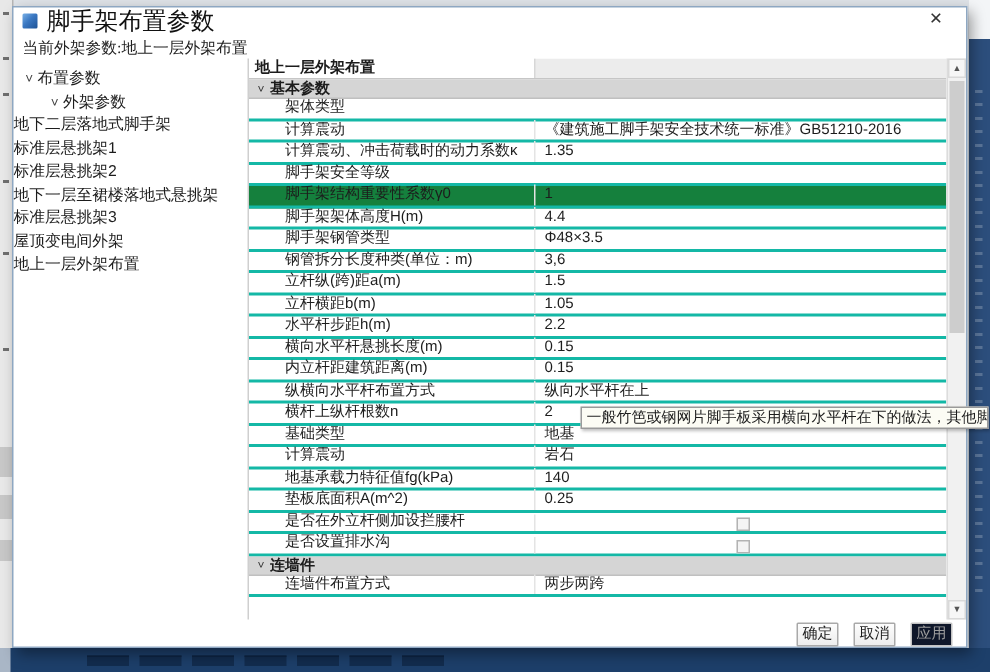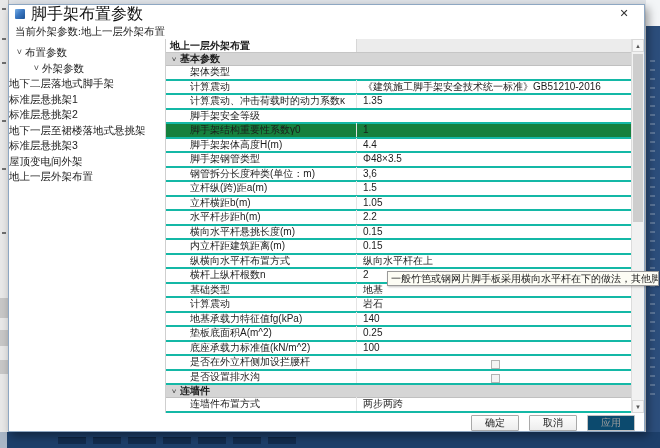--- a/index.html
+++ b/index.html
@@ -64,23 +64,23 @@
   .sb-down { bottom:0; }
   .sb-thumb { position:absolute; left:1px; top:15px; width:10px; height:168px; background:#cdcdcd; }
 
   
   .tooltip { position:absolute; left:221px; top:232px; width:272px; height:15px; z-index:6;
     background:#fcfcf4; border:1px solid #9a9a9a; box-shadow:1px 1px 2px rgba(0,0,0,.25);
     font-size:10px; line-height:13px; padding:0 3px; white-space:nowrap; overflow:hidden; }
 
   
   .footer { height:20px; display:flex; justify-content:flex-end; align-items:center; gap:10px; padding-right:9px; }
-  .btn { width:48px; height:16px; font-size:10px; line-height:14px; text-align:center; color:#1c1c1c;
+  .btn { width:28px; height:16px; font-size:10px; line-height:14px; text-align:center; color:#1c1c1c;
     background:linear-gradient(#fdfdfd,#ededed); border:1px solid #a9a9a9; border-radius:1px; }
-  .btn.disabled { color:#9d9d9d; background:#0c4a6e; border-color:#c3c3c3; }
+  .btn.disabled { color:#9d9d9d; background:#0f172a; border-color:#c3c3c3; }
 </style>
 </head>
 <body>
 
 <div class="bg-left">
   <div class="mark" style="top:8px"></div>
     <div class="mark" style="top:38px"></div>
   <div class="mark" style="top:62px"></div>
     <div class="mark" style="top:120px"></div>
   <div class="mark" style="top:168px"></div>
@@ -214,24 +214,20 @@
             </div>
             <div class="prow">
               <div class="plabel">地基承载力特征值fg(kPa)</div>
               <div class="pvalue">140</div>
             </div>
             <div class="prow">
               <div class="plabel">垫板底面积A(m^2)</div>
               <div class="pvalue">0.25</div>
             </div>
             <div class="prow">
-              <div class="plabel">底座承载力标准值(kN/m^2)</div>
-              <div class="pvalue">100</div>
-            </div>
-            <div class="prow">
               <div class="plabel">是否在外立杆侧加设拦腰杆</div>
               <div class="pvalue">
                 <div class="checkbox"></div>
               </div>
             </div>
             <div class="prow">
               <div class="plabel">是否设置排水沟</div>
               <div class="pvalue">
                 <div class="checkbox"></div>
               </div>

